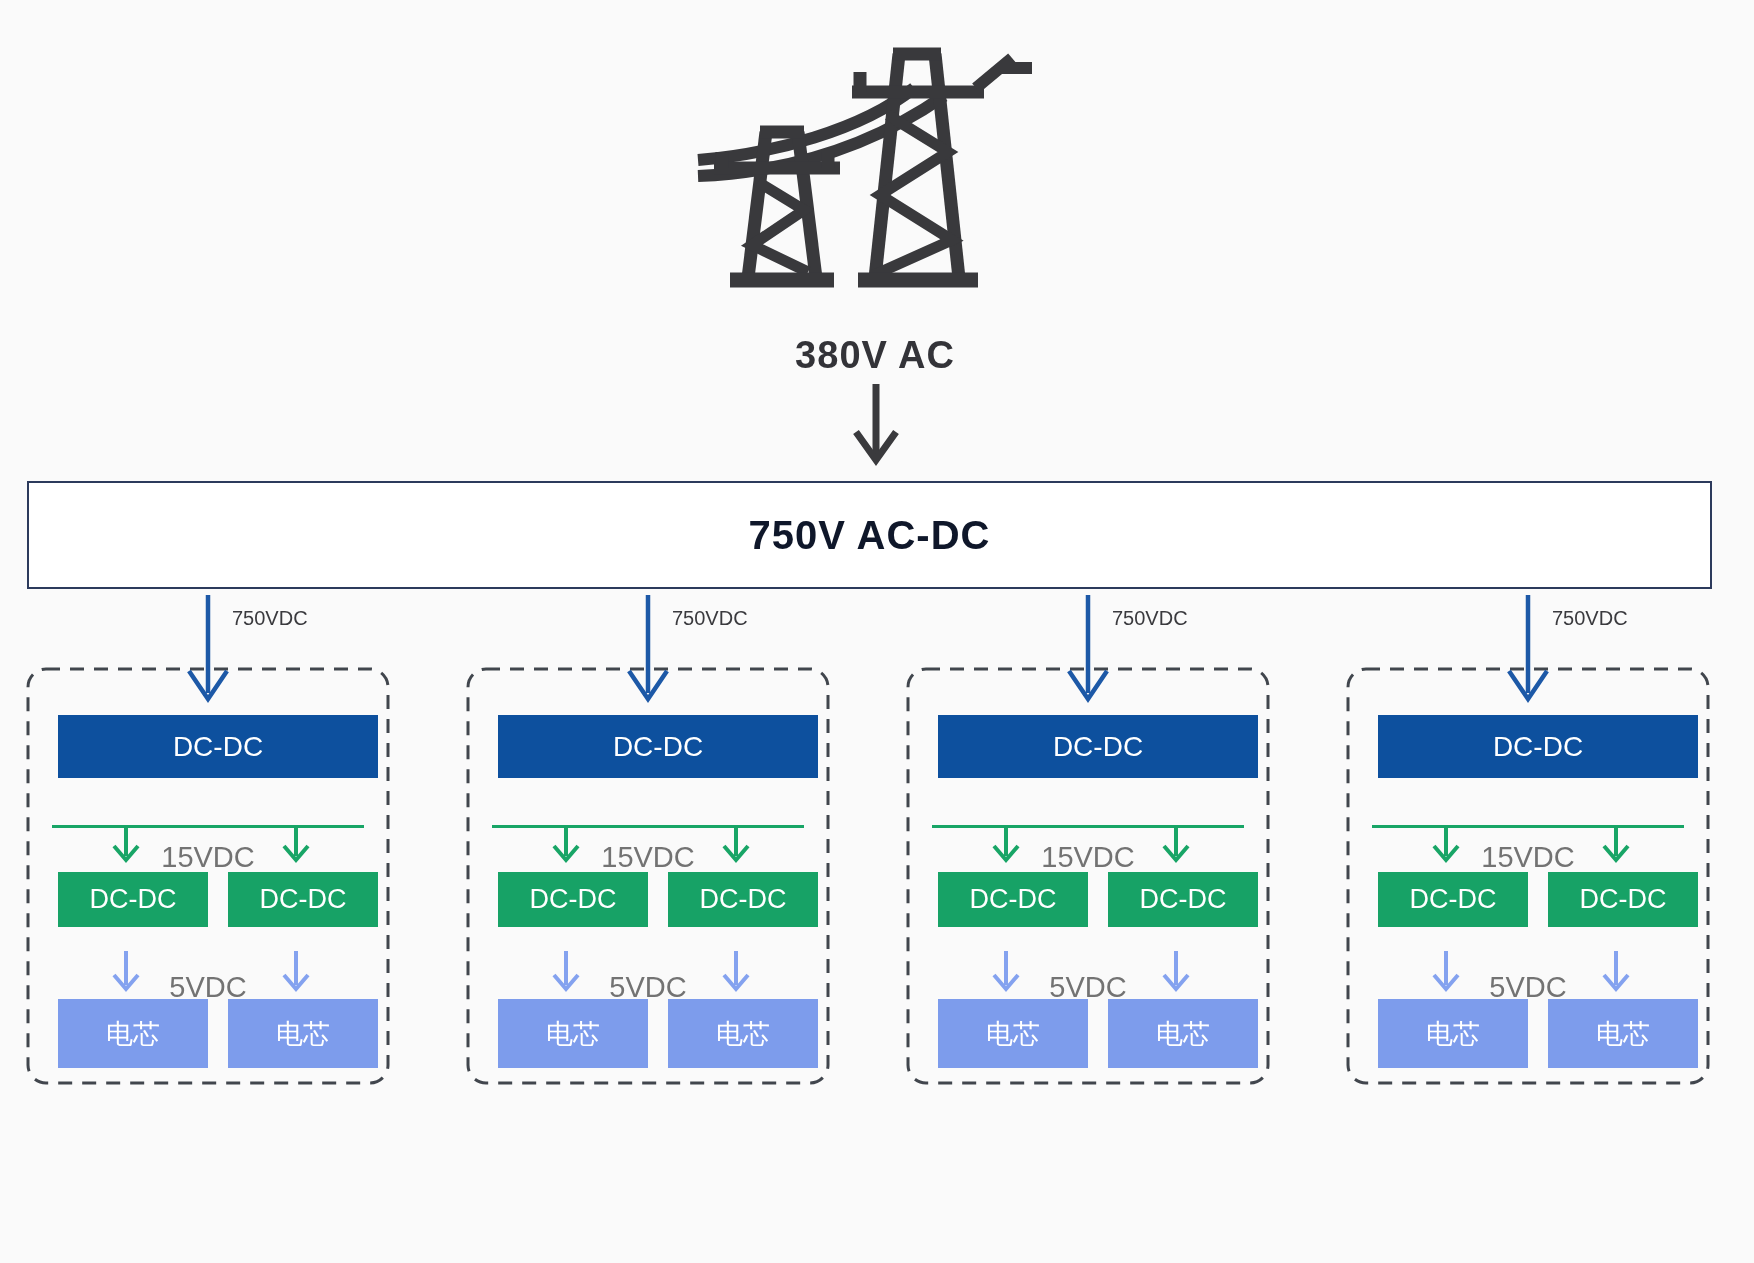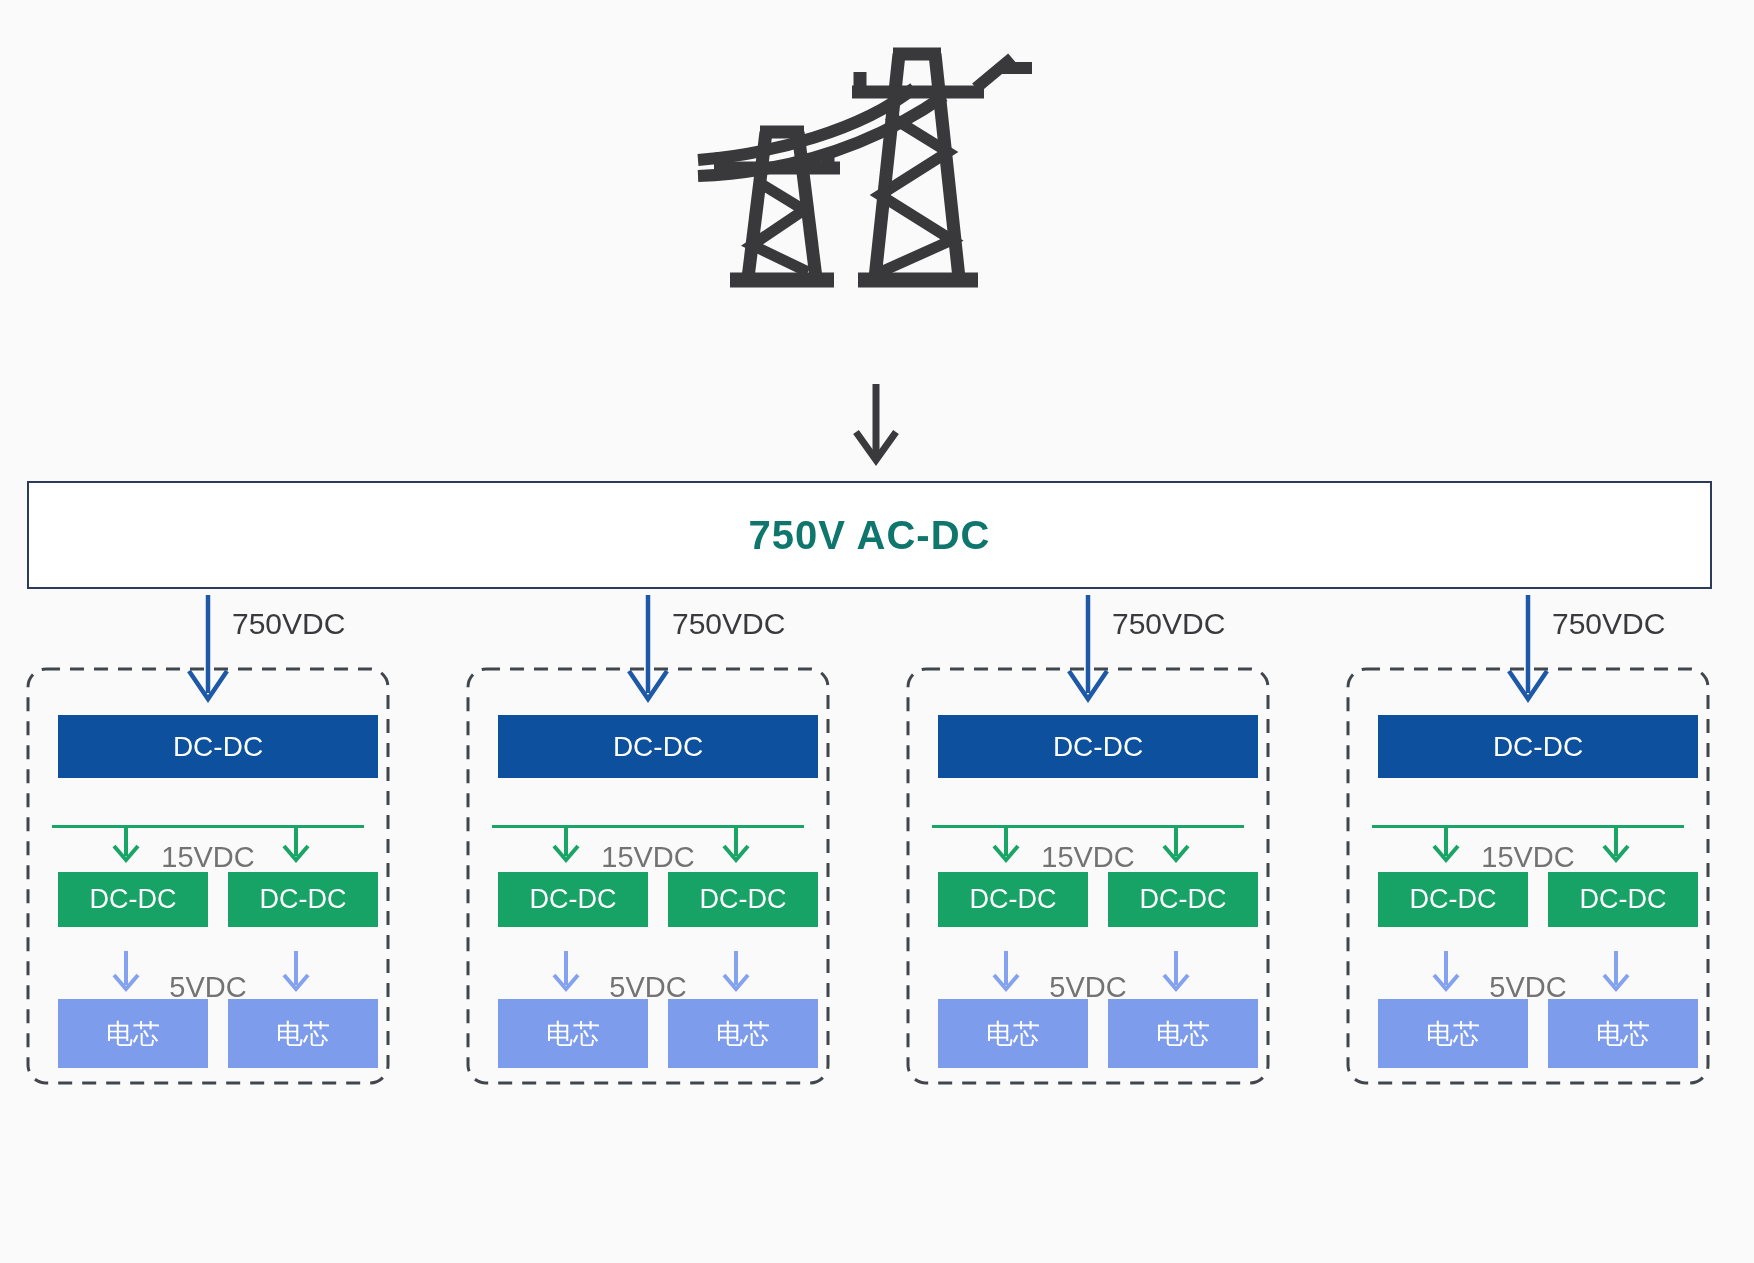--- a/index.html
+++ b/index.html
@@ -9,29 +9,29 @@
   
   .tower-icon{position:absolute;left:692px;top:40px;}
   .source-label{position:absolute;left:640px;top:334px;width:470px;text-align:center;
                 font-size:38px;font-weight:bold;color:#333338;letter-spacing:1px;}
   .top-arrow{position:absolute;left:852px;top:384px;}
 
   
   .main-box{position:absolute;left:27px;top:481px;width:1685px;height:108px;
             box-sizing:border-box;background:#ffffff;border:2px solid #2c3a5c;
             display:flex;align-items:center;justify-content:center;
-            font-size:40px;font-weight:bold;color:#0f766e;letter-spacing:1px;}
+            font-size:40px;font-weight:bold;color:#0f172a;letter-spacing:1px;}
 
   
   .branch{position:absolute;top:595px;width:364px;height:500px;}
   .b0{left:26px}.b1{left:466px}.b2{left:906px}.b3{left:1346px}
 
   .dashed-frame{position:absolute;left:0;top:72px;}
   .feed-arrow{position:absolute;left:160px;top:0;}
-  .feed-label{position:absolute;left:206px;top:12px;font-size:30px;color:#3a3a3e;white-space:nowrap;}
+  .feed-label{position:absolute;left:206px;top:12px;font-size:20px;color:#3a3a3e;white-space:nowrap;}
 
   .box{box-sizing:border-box;display:flex;align-items:center;justify-content:center;
        color:#ffffff;margin-left:8px;}
   .dcdc-main{position:absolute;left:24px;top:120px;width:320px;height:63px;
              background:#0d509e;font-size:28px;}
   .bus-line{position:absolute;left:26px;top:230px;width:312px;height:3px;background:#18a566;}
 
   .small-arrow{position:absolute;}
   .sa-left{left:85px}.sa-right{left:255px}
   .ga{top:231px}.la{top:356px}
@@ -69,20 +69,21 @@
     <path d="M74,92 L56,238"></path>
     <path d="M106,92 L124,238"></path>
     <path d="M68,92 L112,92"></path>
     <path d="M22,128 L148,128"></path>
     <path d="M30,112 L30,128"></path>
     <path d="M136,112 L136,128"></path>
     <path d="M66,142 L112,170 L60,205 L116,232" stroke-width="11"></path>
     <path d="M38,240 L142,240" stroke-width="15"></path>
   </svg>
 
+  <div class="source-label">380V AC</div>
 
   <svg class="top-arrow" width="48" height="86" viewBox="0 0 48 86" fill="none" stroke="#3a3a3d" stroke-width="7">
     <line x1="24" y1="0" x2="24" y2="70"></line>
     <polyline points="4,48 24,76 44,48"></polyline>
   </svg>
 
   <div class="main-box">750V AC-DC</div>
 
   <div id="branches-row">
   <div class="branch b0">

